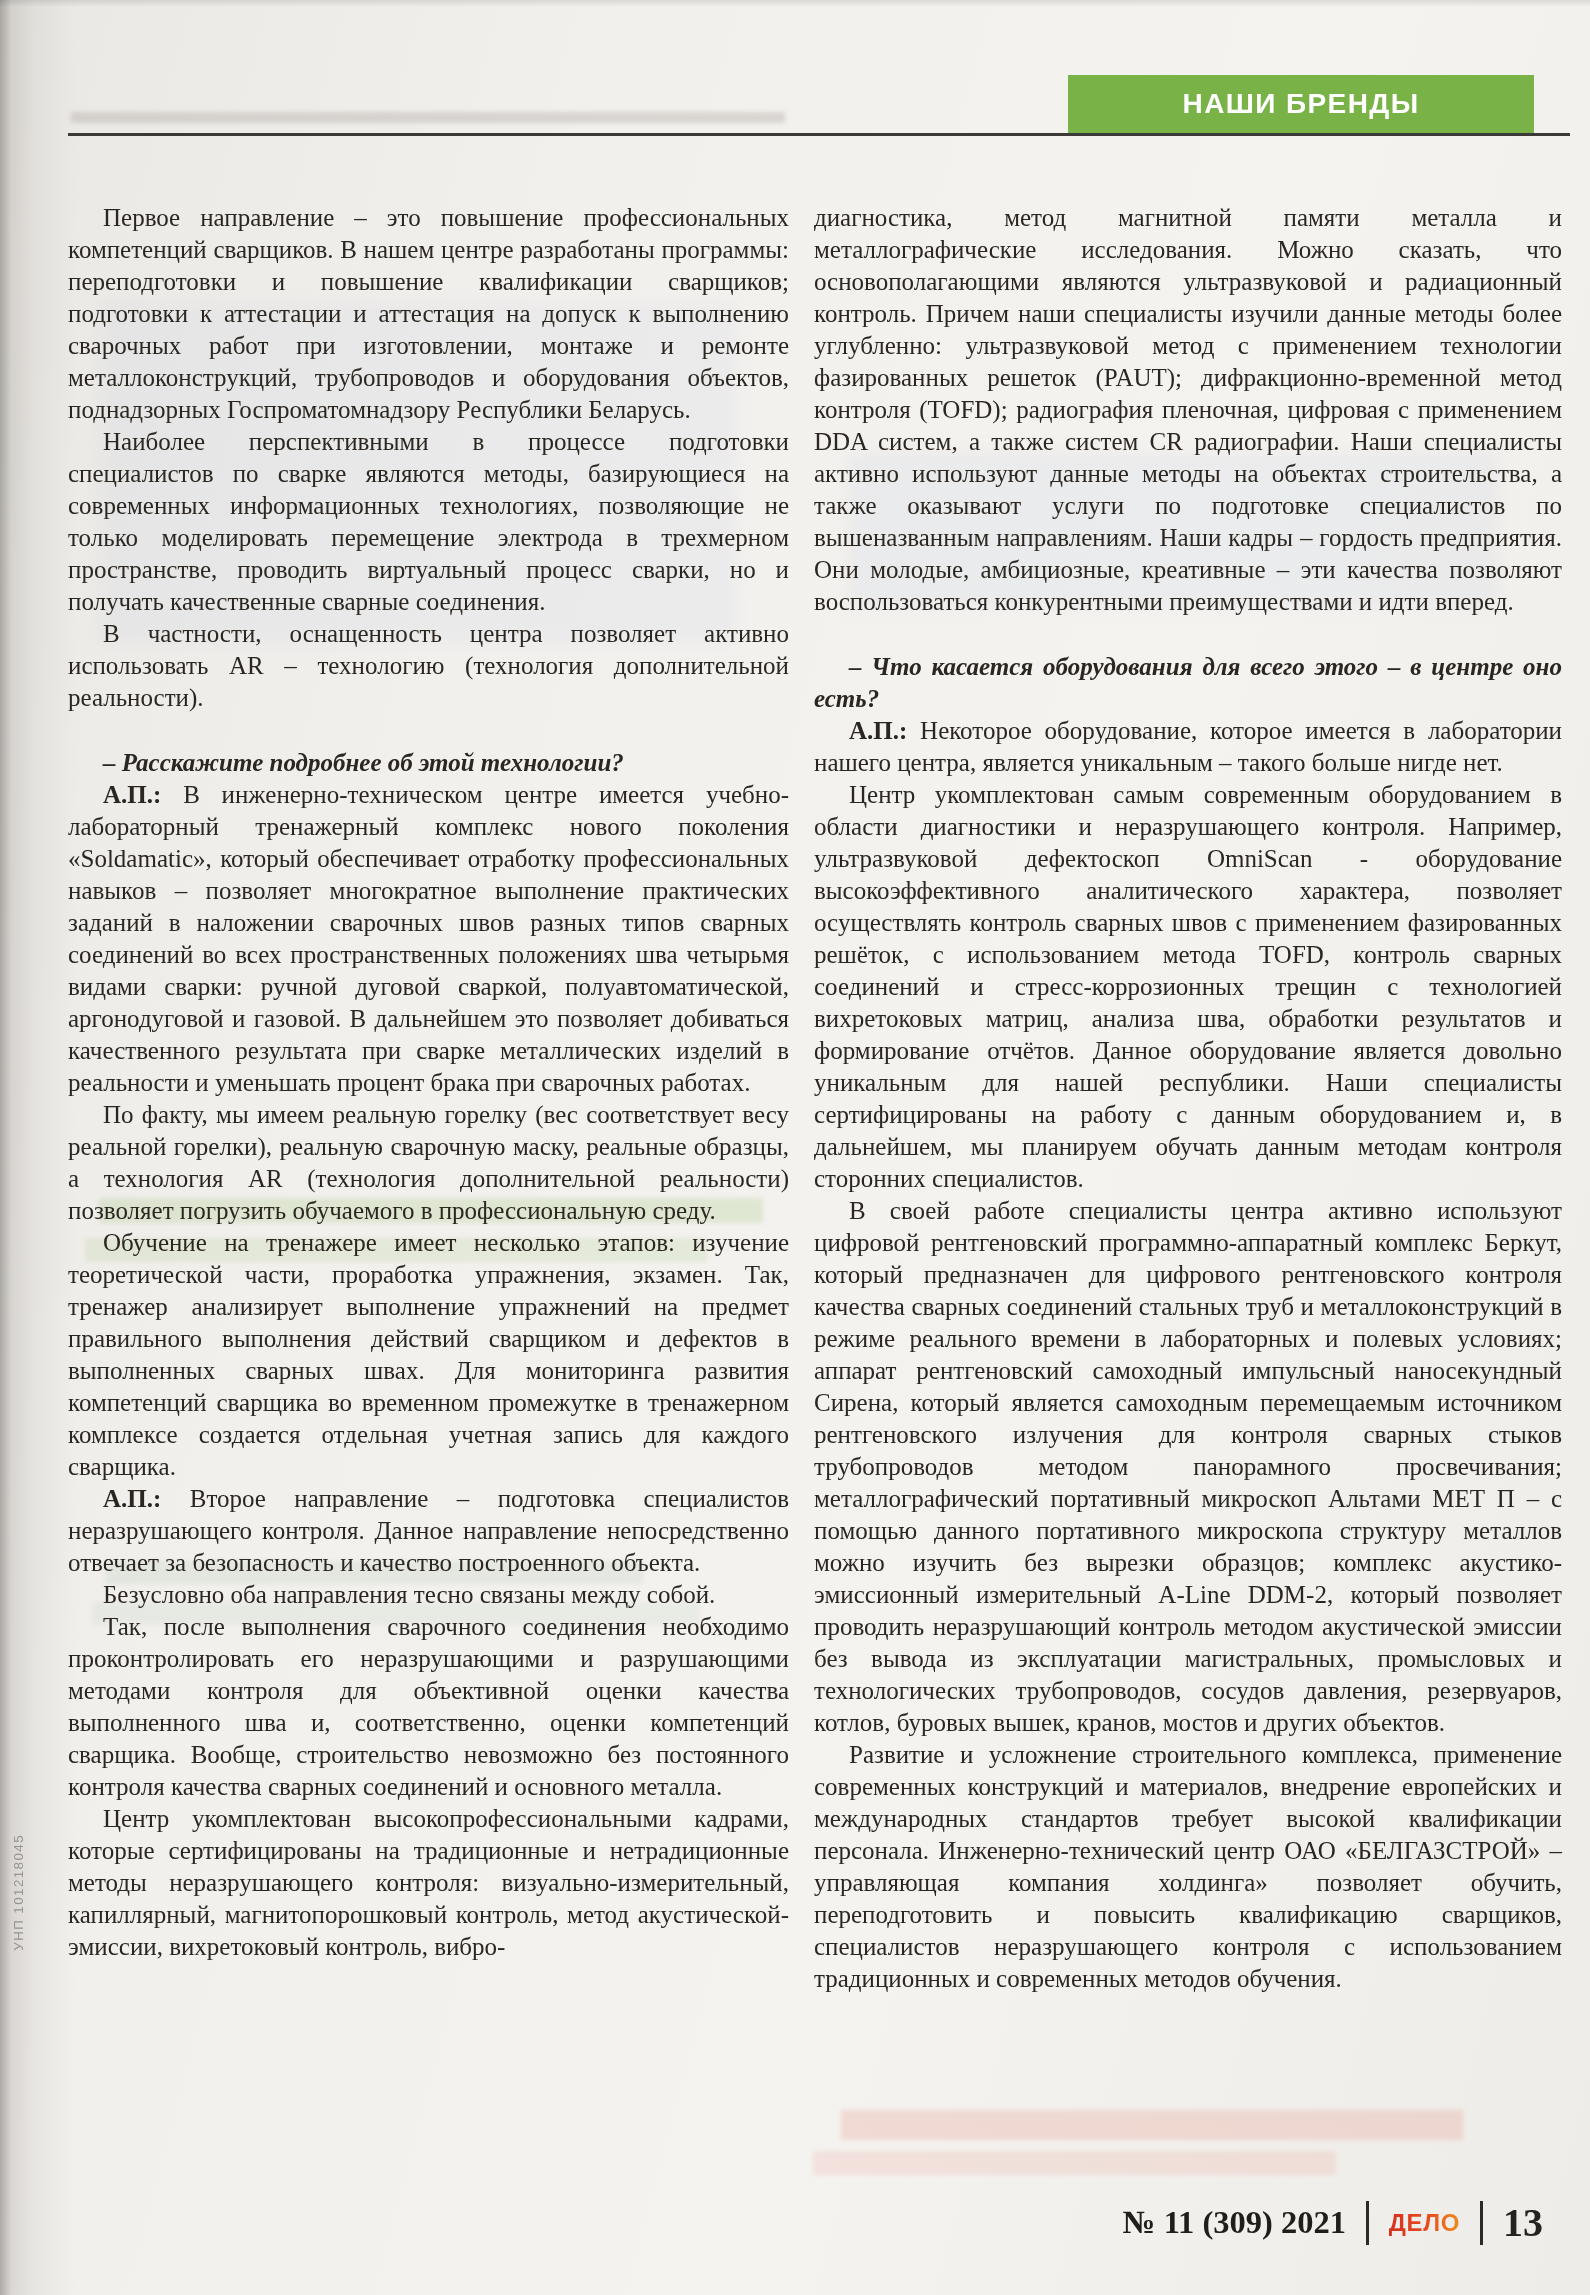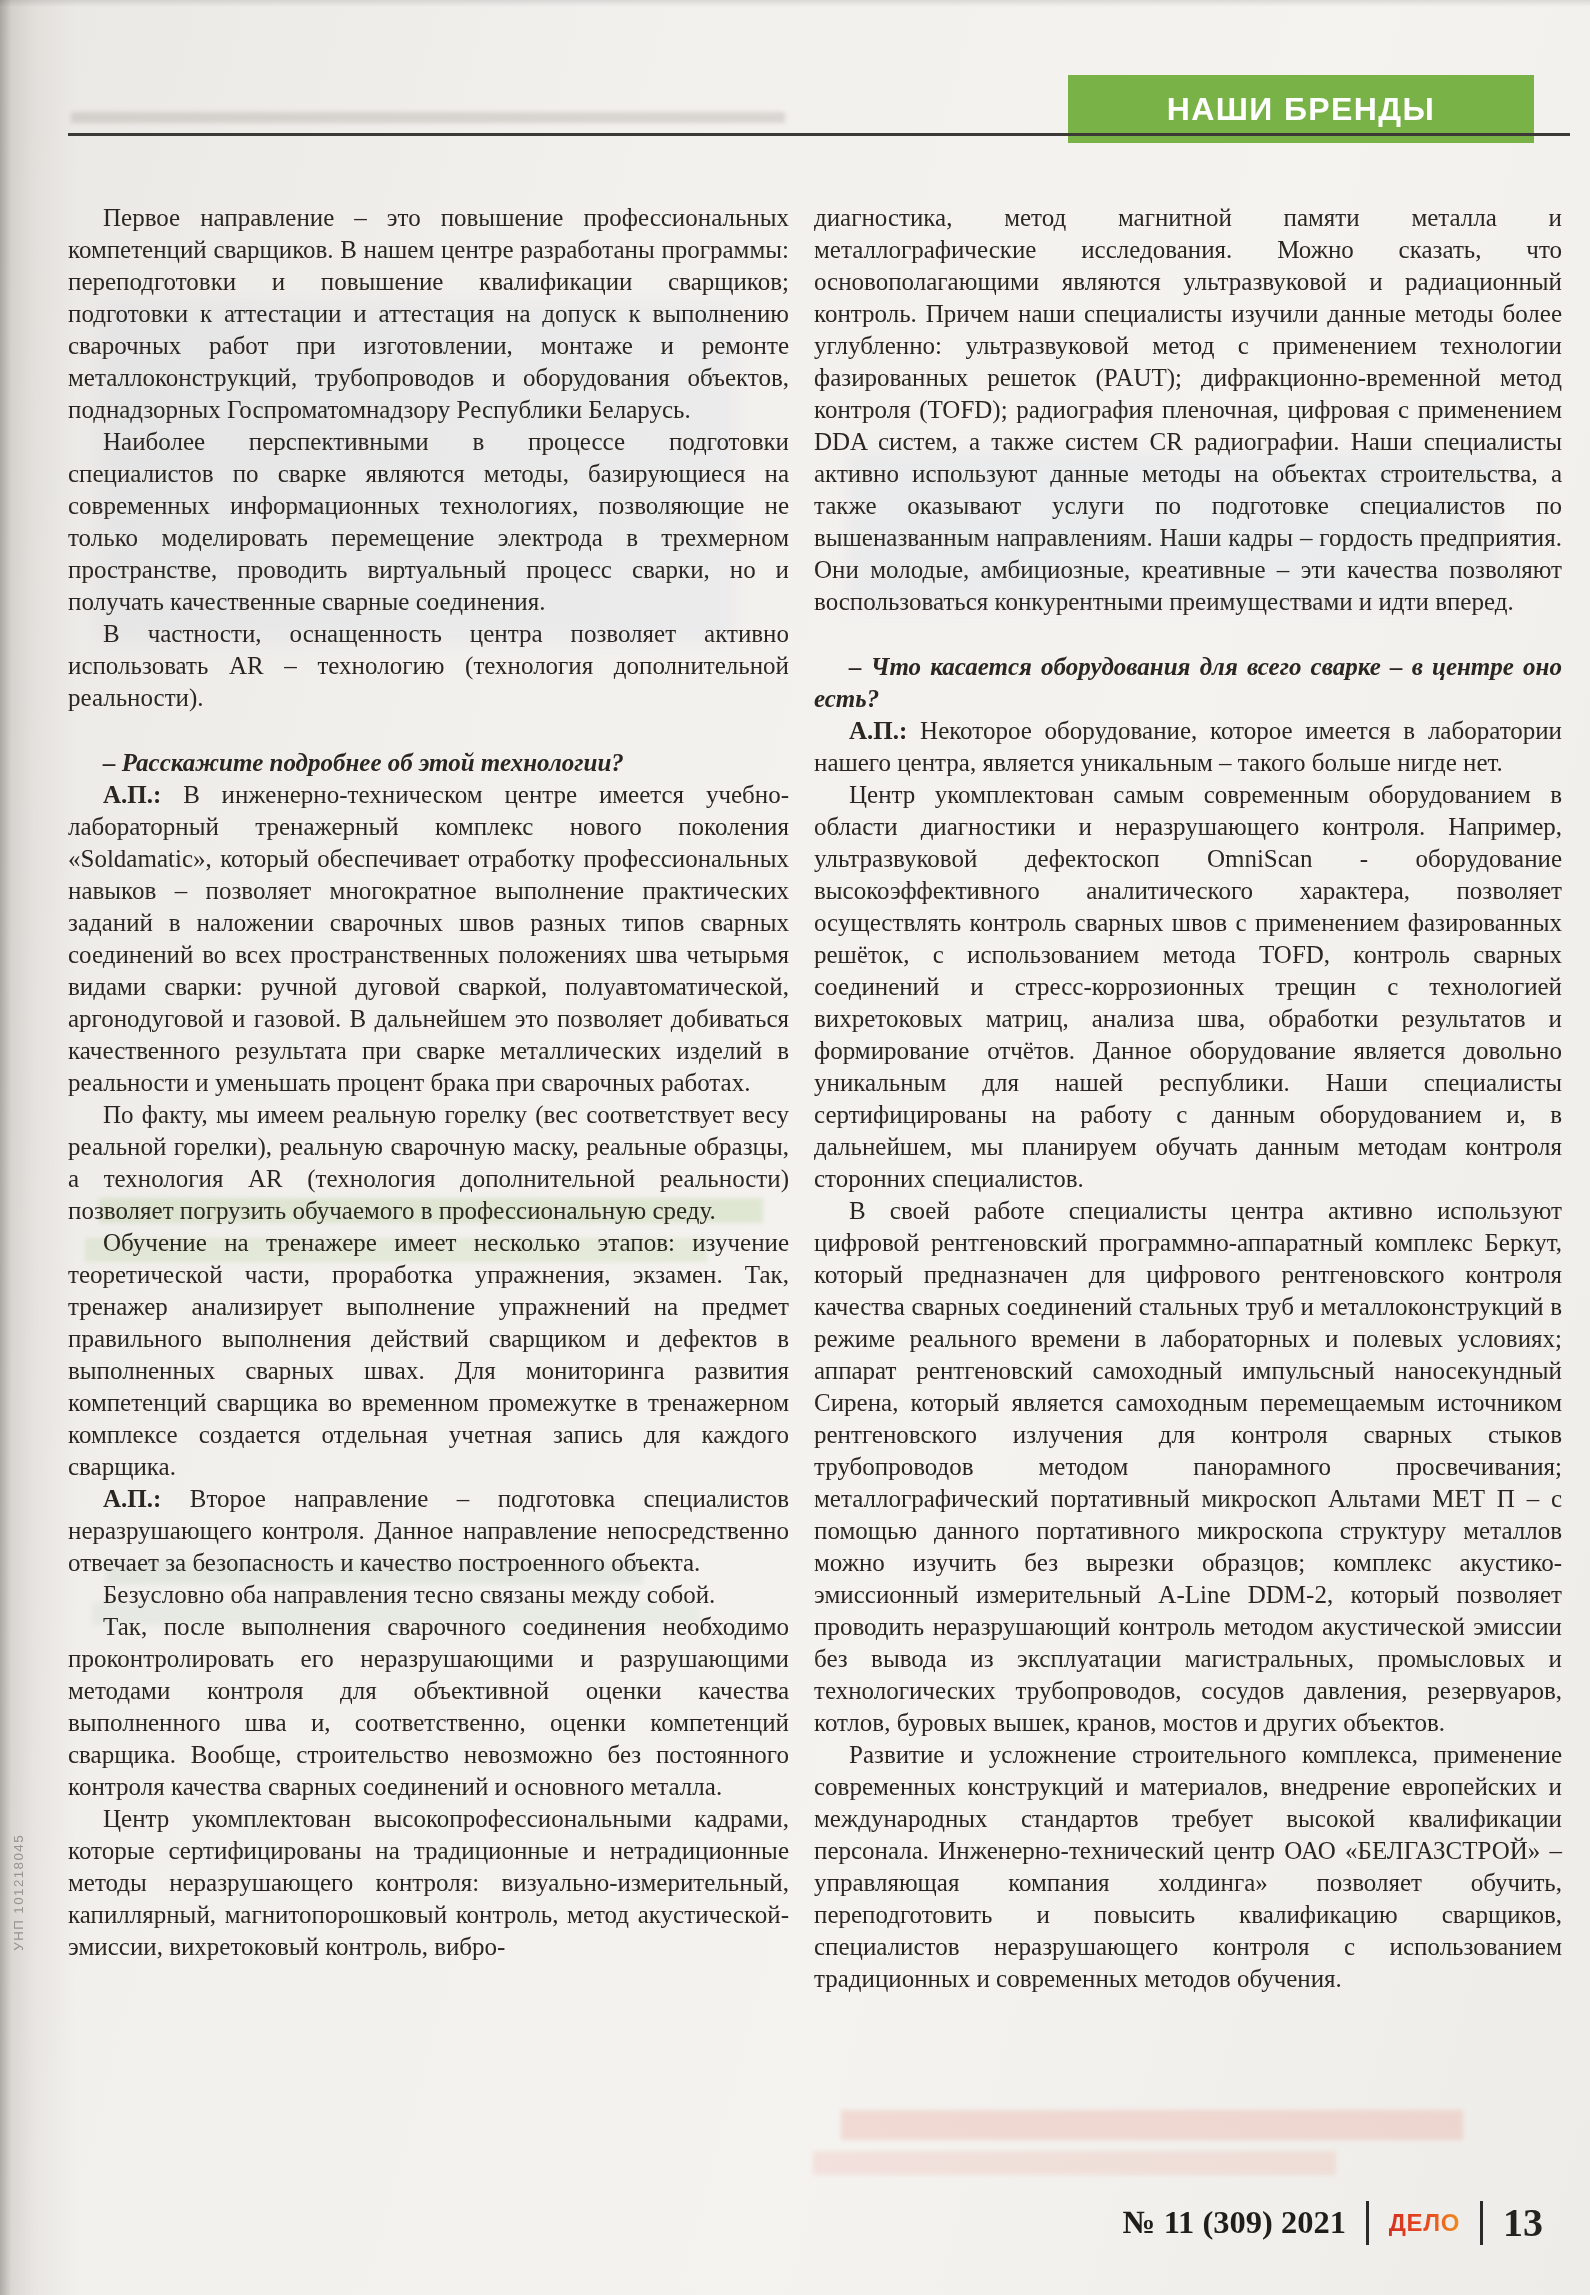--- a/index.html
+++ b/index.html
@@ -13,25 +13,25 @@
   .edge-shadow{
     position:absolute;left:0;top:0;width:78px;height:100%;
     background:linear-gradient(to right, rgba(80,76,70,.42), rgba(120,114,108,.20) 11.3px, rgba(170,165,158,.14) 34px, rgba(0,0,0,0) 76px);
     pointer-events:none;
   }
   .top-shadow{
     position:absolute;left:0;top:0;width:100%;height:7px;
     background:linear-gradient(to bottom, rgba(0,0,0,.10), rgba(0,0,0,0));
   }
   .badge{
-    position:absolute;left:1068px;top:75px;width:466px;height:68px;
+    position:absolute;left:1068px;top:75px;width:466px;height:58px;
     background:#79b347;
     color:#ffffff;
     font-family:"Liberation Sans", sans-serif;
-    font-weight:bold;font-size:32px;letter-spacing:1.4px;
+    font-weight:bold;font-size:28px;letter-spacing:1.4px;
     display:flex;align-items:center;justify-content:center;
   }
   .rule{
     position:absolute;left:68px;top:133px;width:1502px;height:2.8px;
     background:#3c3a37;
   }
   .col{
     position:absolute;top:158px;
     font-size:25px;line-height:32px;
     text-align:justify;color:#2b2620;
@@ -97,21 +97,21 @@
     <p class="para">По факту, мы имеем реальную горелку (вес соответствует весу реальной горелки), реальную сварочную маску, реальные образцы, а технология AR (технология дополнительной реальности) позволяет погрузить обучаемого в профессиональную среду.</p>
     <p class="para">Обучение на тренажере имеет несколько этапов: изучение теоретической части, проработка упражнения, экзамен. Так, тренажер анализирует выполнение упражнений на предмет правильного выполнения действий сварщиком и дефектов в выполненных сварных швах. Для мониторинга развития компетенций сварщика во временном промежутке в тренажерном комплексе создается отдельная учетная запись для каждого сварщика.</p>
     <p class="para"><span class="speaker">А.П.:</span> <span>Второе направление – подготовка специалистов неразрушающего контроля. Данное направление непосредственно отвечает за безопасность и качество построенного объекта.</span></p>
     <p class="para">Безусловно оба направления тесно связаны между собой.</p>
     <p class="para">Так, после выполнения сварочного соединения необходимо проконтролировать его неразрушающими и разрушающими методами контроля для объективной оценки качества выполненного шва и, соответственно, оценки компетенций сварщика. Вообще, строительство невозможно без постоянного контроля качества сварных соединений и основного металла.</p>
     <p class="para">Центр укомплектован высокопрофессиональными кадрами, которые сертифицированы на традиционные и нетрадиционные методы неразрушающего контроля: визуально-измерительный, капиллярный, магнитопорошковый контроль, метод акустической-эмиссии, вихретоковый контроль, вибро-</p>
   </div>
 
   <div class="col col-right">
     <p class="para cont">диагностика, метод магнитной памяти металла и металлографические исследования. Можно сказать, что основополагающими являются ультразвуковой и радиационный контроль. Причем наши специалисты изучили данные методы более углубленно: ультразвуковой метод с применением технологии фазированных решеток (PAUT); дифракционно-временной метод контроля (TOFD); радиография пленочная, цифровая с применением DDA систем, а также систем CR радиографии. Наши специалисты активно используют данные методы на объектах строительства, а также оказывают услуги по подготовке специалистов по вышеназванным направлениям. Наши кадры – гордость предприятия. Они молодые, амбициозные, креативные – эти качества позволяют воспользоваться конкурентными преимуществами и идти вперед.</p>
-    <p class="q">– Что касается оборудования для всего сварке – в центре оно есть?</p>
+    <p class="q">– Что касается оборудования для всего этого – в центре оно есть?</p>
     <p class="para"><span class="speaker">А.П.:</span> <span>Некоторое оборудование, которое имеется в лаборатории нашего центра, является уникальным – такого больше нигде нет.</span></p>
     <p class="para">Центр укомплектован самым современным оборудованием в области диагностики и неразрушающего контроля. Например, ультразвуковой дефектоскоп OmniScan - оборудование высокоэффективного аналитического характера, позволяет осуществлять контроль сварных швов с применением фазированных решёток, с использованием метода TOFD, контроль сварных соединений и стресс-коррозионных трещин с технологией вихретоковых матриц, анализа шва, обработки результатов и формирование отчётов. Данное оборудование является довольно уникальным для нашей республики. Наши специалисты сертифицированы на работу с данным оборудованием и, в дальнейшем, мы планируем обучать данным методам контроля сторонних специалистов.</p>
     <p class="para">В своей работе специалисты центра активно используют цифровой рентгеновский программно-аппаратный комплекс Беркут, который предназначен для цифрового рентгеновского контроля качества сварных соединений стальных труб и металлоконструкций в режиме реального времени в лабораторных и полевых условиях; аппарат рентгеновский самоходный импульсный наносекундный Сирена, который является самоходным перемещаемым источником рентгеновского излучения для контроля сварных стыков трубопроводов методом панорамного просвечивания; металлографический портативный микроскоп Альтами МЕТ П – с помощью данного портативного микроскопа структуру металлов можно изучить без вырезки образцов; комплекс акустико-эмиссионный измерительный A-Line DDM-2, который позволяет проводить неразрушающий контроль методом акустической эмиссии без вывода из эксплуатации магистральных, промысловых и технологических трубопроводов, сосудов давления, резервуаров, котлов, буровых вышек, кранов, мостов и других объектов.</p>
     <p class="para">Развитие и усложнение строительного комплекса, применение современных конструкций и материалов, внедрение европейских и международных стандартов требует высокой квалификации персонала. Инженерно-технический центр ОАО «БЕЛГАЗСТРОЙ» – управляющая компания холдинга» позволяет обучить, переподготовить и повысить квалификацию сварщиков, специалистов неразрушающего контроля с использованием традиционных и современных методов обучения.</p>
   </div>
 
   <div class="footer">
     <span class="issue">№ 11 (309) 2021</span>
     <span class="fsep"></span>
     <span class="logo">ДЕЛО</span>

